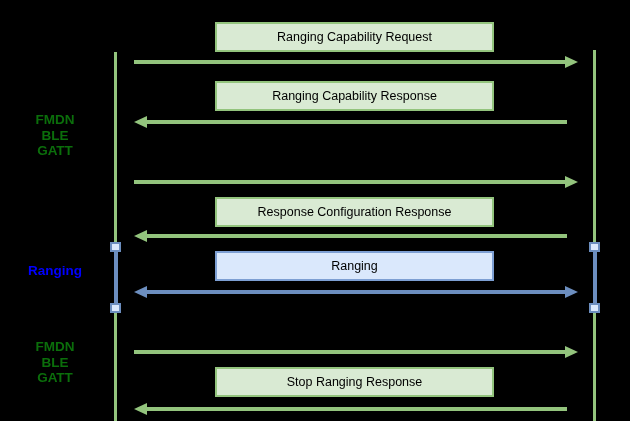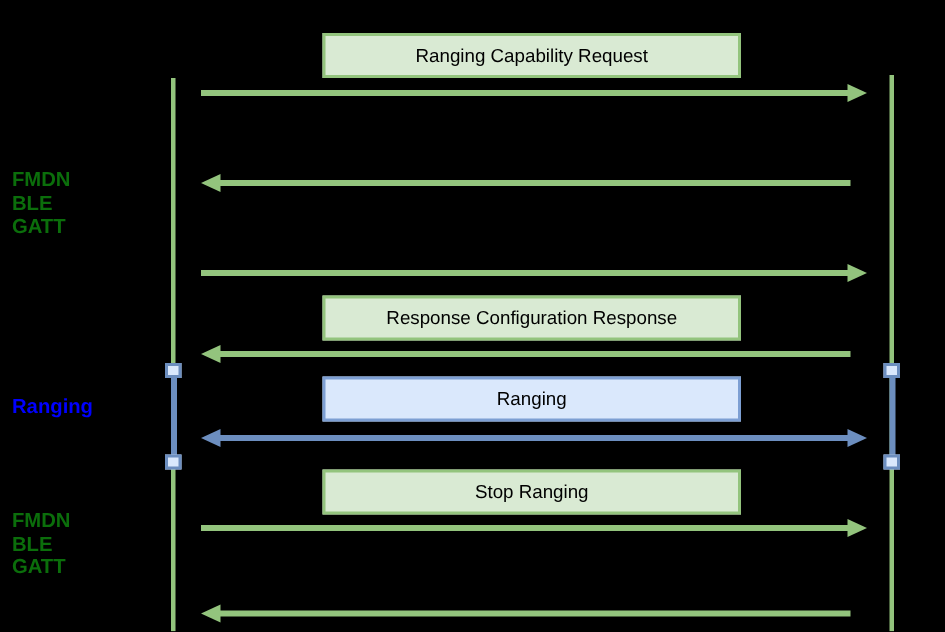--- a/index.html
+++ b/index.html
@@ -33,21 +33,21 @@
   .arrow.blue .aline{background:#6c8ebf;}
   .ahead{position:absolute;top:0;width:0;height:0;
     border-top:6px solid transparent;border-bottom:6px solid transparent;}
   .ahead.right{right:0;border-left:13px solid #93c47d;}
   .ahead.left{left:0;border-right:13px solid #93c47d;}
   .arrow.blue .ahead.right{border-left-color:#6c8ebf;}
   .arrow.blue .ahead.left{border-right-color:#6c8ebf;}
   
   .side-label{
     position:absolute;left:8px;width:94px;
-    font-weight:bold;
+    text-align:center;font-weight:bold;
     font-size:13.5px;line-height:15.5px;
   }
   .side-label.green-label{color:#0b6e0b;}
   .side-label.blue-label{color:#0000ff;}
 </style>
 </head>
 <body>
 
 <div id="canvas">
 
@@ -77,20 +77,23 @@
   </div>
 
   <div class="msg green" style="top:22px;">
     <span>Ranging Capability Request</span>
   </div>
   <div class="arrow" style="top:56px;">
     <div class="aline" style="left:0;right:12px;"></div>
     <div class="ahead right"></div>
   </div>
 
+  <div class="msg green" style="top:81px;">
+    <span>Ranging Capability Response</span>
+  </div>
   <div class="arrow" style="top:116px;">
     <div class="aline" style="left:12px;right:11px;"></div>
     <div class="ahead left"></div>
   </div>
 
   <div class="arrow" style="top:176px;">
     <div class="aline" style="left:0;right:12px;"></div>
     <div class="ahead right"></div>
   </div>
 
@@ -104,26 +107,26 @@
 
   <div class="msg blue" style="top:251px;">
     <span>Ranging</span>
   </div>
   <div class="arrow blue" style="top:286px;">
     <div class="aline" style="left:12px;right:12px;"></div>
     <div class="ahead left"></div>
     <div class="ahead right"></div>
   </div>
 
-  <div class="msg green" style="top:313px;">
-    <span>Stop Ranging</span>
-  </div>
   <div class="arrow" style="top:346px;">
     <div class="aline" style="left:0;right:12px;"></div>
     <div class="ahead right"></div>
   </div>
 
+  <div class="msg green" style="top:367px;">
+    <span>Stop Ranging Response</span>
+  </div>
   <div class="arrow" style="top:403px;">
     <div class="aline" style="left:12px;right:11px;"></div>
     <div class="ahead left"></div>
   </div>
 
 </div>
 
 </body></html>

